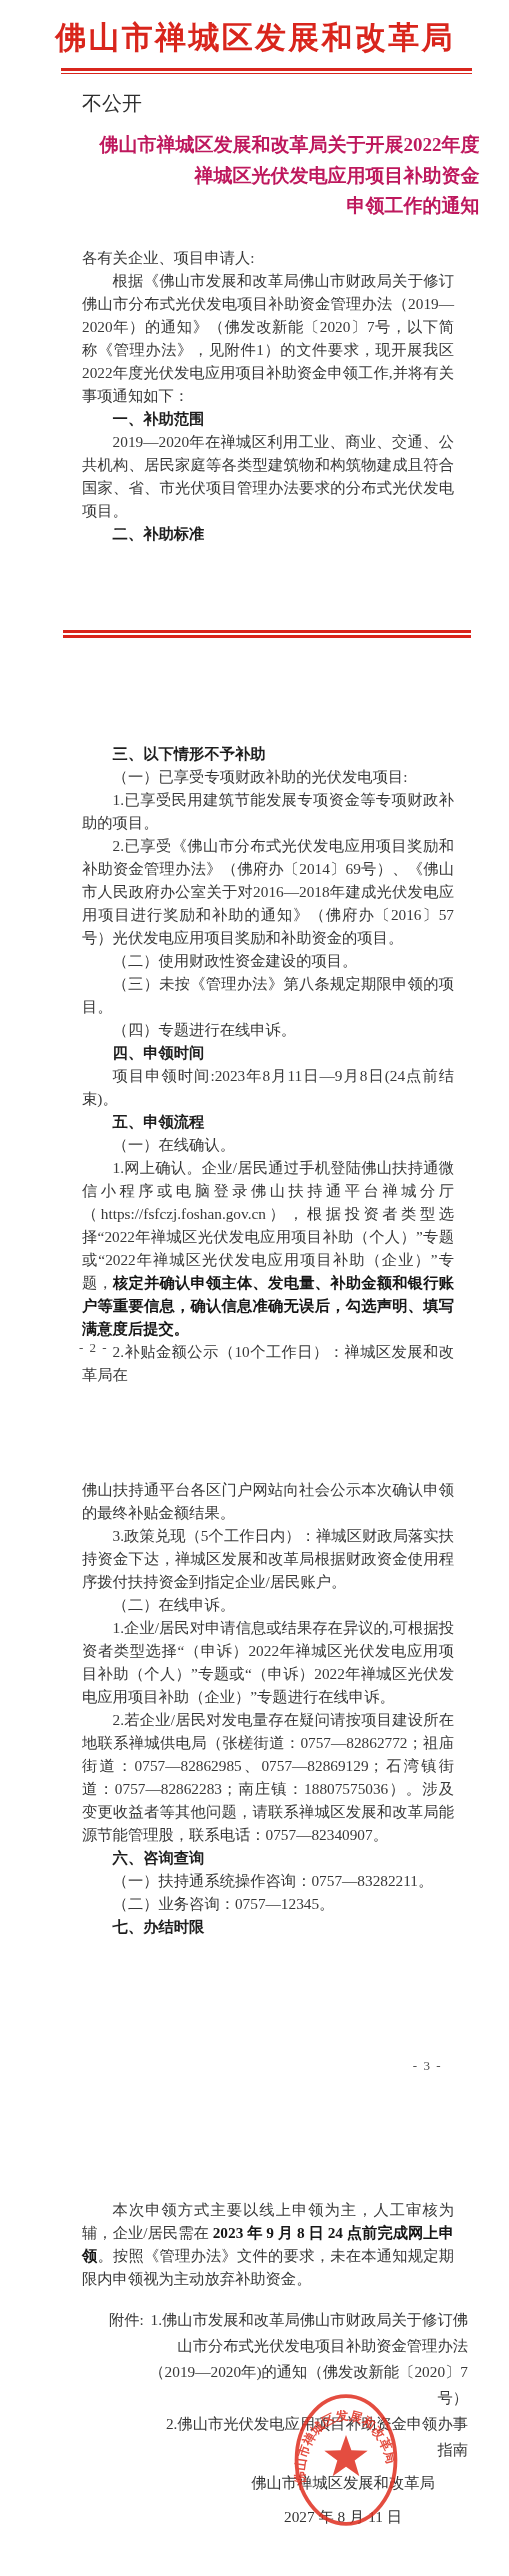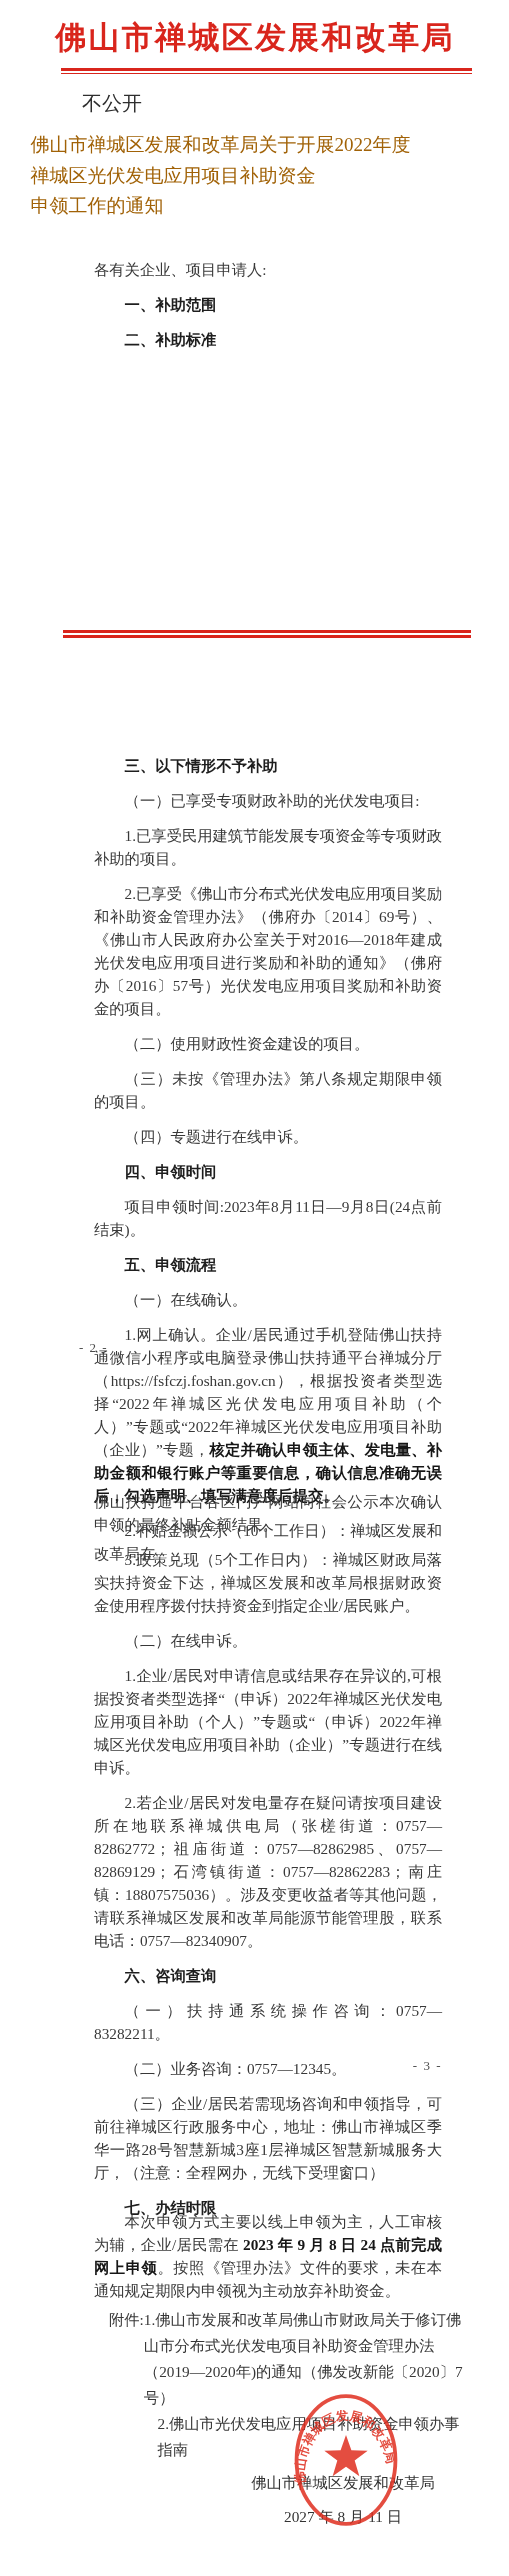--- a/index.html
+++ b/index.html
@@ -7,40 +7,40 @@
        font-family:"Liberation Serif","DejaVu Serif",serif;color:#3a3a3a;border-radius:26px;}
   .letterhead{position:absolute;top:17px;left:0;width:510px;text-align:center;
        font-weight:700;font-size:31px;letter-spacing:2.3px;color:#d9251c;
        font-family:"Liberation Serif","DejaVu Serif",serif;white-space:nowrap;}
   .rule{position:absolute;left:61px;top:68px;width:411px;}
   .rule .r1{height:3.1px;background:#d9251c;}
   .rule .r2{height:1.5px;background:#ffffff;}
   .rule .r3{height:1.5px;background:#d9251c;}
   .classification{position:absolute;left:82px;top:90px;font-size:20px;color:#2e2e2e;
        font-family:"Liberation Sans","DejaVu Sans",sans-serif;}
-  .doc-title{position:absolute;left:30.5px;top:130px;width:449px;text-align:left;
-       font-size:19px;line-height:30.5px;font-weight:400;color:#a16207;}
+  .doc-title{position:absolute;left:30.5px;top:130px;width:449px;text-align:right;
+       font-size:19px;line-height:30.5px;font-weight:700;color:#be185d;}
   .body-block{position:absolute;left:82px;width:372px;font-size:15.3px;line-height:23px;
        text-align:justify;color:#383838;}
-  .body-block p{margin:12px;text-indent:2em;}
+  .body-block p{margin:0;text-indent:2em;}
   .body-block p.noindent{text-indent:0;}
   .body-block p.hd{font-weight:700;color:#1e1e1e;
        font-family:"Liberation Sans","DejaVu Sans",sans-serif;}
   .body-block b{color:#161616;}
   .band{position:absolute;left:63px;top:630px;width:408px;}
   .band .b1{height:3.1px;background:#d9251c;}
   .band .b2{height:1.5px;background:#ffffff;}
   .band .b3{height:3.1px;background:#d9251c;}
   .pagenum{position:absolute;font-size:13px;color:#4a4a4a;letter-spacing:1.5px;}
   .pn2{left:79px;top:1340px;}
   .pn3{right:58px;top:2058px;}
   .attachments{position:absolute;left:109px;top:2307px;width:359px;display:flex;
        font-size:15.3px;line-height:26px;color:#383838;}
   .att-label{flex:0 0 auto;white-space:nowrap;}
-  .att-items{flex:1 1 auto;}
+  .att-items{flex:1 1 auto;text-align:right;}
   .att-items p{margin:0;padding-left:13.7px;text-indent:0;}
   .att-items p.a1{padding-left:0;}
   .signoff{position:absolute;left:221px;top:2471px;width:244px;text-align:center;
        font-size:15.3px;line-height:23px;color:#333333;}
   .signoff .date{margin-top:10.7px;}
   .seal{position:absolute;left:292px;top:2392px;width:108px;height:136px;opacity:.85;}
 </style>
 </head>
 <body>
 
@@ -57,21 +57,23 @@
   <div class="classification">不公开</div>
 
   <div class="doc-title">
     <div>佛山市禅城区发展和改革局关于开展2022年度</div>
     <div>禅城区光伏发电应用项目补助资金</div>
     <div>申领工作的通知</div>
   </div>
 
   <div class="body-block" style="top:246px;">
     <p class="noindent">各有关企业、项目申请人:</p>
+    <p>根据《佛山市发展和改革局佛山市财政局关于修订佛山市分布式光伏发电项目补助资金管理办法（2019—2020年）的通知》（佛发改新能〔2020〕7号，以下简称《管理办法》，见附件1）的文件要求，现开展我区2022年度光伏发电应用项目补助资金申领工作,并将有关事项通知如下：</p>
     <p class="hd">一、补助范围</p>
+    <p>2019—2020年在禅城区利用工业、商业、交通、公共机构、居民家庭等各类型建筑物和构筑物建成且符合国家、省、市光伏项目管理办法要求的分布式光伏发电项目。</p>
     <p class="hd">二、补助标准</p>
   </div>
 
   <div class="band">
     <div class="b1"></div>
       <div class="b2"></div>
       <div class="b3"></div>
   </div>
 
   <div class="body-block" style="top:742px;">
@@ -94,21 +96,20 @@
 
   <div class="body-block" style="top:1478px;">
     <p class="noindent">佛山扶持通平台各区门户网站向社会公示本次确认申领的最终补贴金额结果。</p>
     <p>3.政策兑现（5个工作日内）：禅城区财政局落实扶持资金下达，禅城区发展和改革局根据财政资金使用程序拨付扶持资金到指定企业/居民账户。</p>
     <p>（二）在线申诉。</p>
     <p>1.企业/居民对申请信息或结果存在异议的,可根据投资者类型选择“（申诉）2022年禅城区光伏发电应用项目补助（个人）”专题或“（申诉）2022年禅城区光伏发电应用项目补助（企业）”专题进行在线申诉。</p>
     <p>2.若企业/居民对发电量存在疑问请按项目建设所在地联系禅城供电局（张槎街道：0757—82862772；祖庙街道：0757—82862985、0757—82869129；石湾镇街道：0757—82862283；南庄镇：18807575036）。涉及变更收益者等其他问题，请联系禅城区发展和改革局能源节能管理股，联系电话：0757—82340907。</p>
     <p class="hd">六、咨询查询</p>
     <p>（一）扶持通系统操作咨询：0757—83282211。</p>
     <p>（二）业务咨询：0757—12345。</p>
-    <p>（三）企业/居民若需现场咨询和申领指导，可前往禅城区行政服务中心，地址：佛山市禅城区季华一路28号智慧新城3座1层禅城区智慧新城服务大厅，（注意：全程网办，无线下受理窗口）</p>
     <p class="hd">七、办结时限</p>
   </div>
 
   <div class="pagenum pn3">- 3 -</div>
 
   <div class="body-block" style="top:2198px;">
     <p><span>本次申领方式主要以线上申领为主，人工审核为辅，企业/居民需在 </span><b>2023 年 9 月 8 日 24 点前完成网上申领</b><span>。按照《管理办法》文件的要求，未在本通知规定期限内申领视为主动放弃补助资金。</span></p>
   </div>
 
   <div class="attachments">

